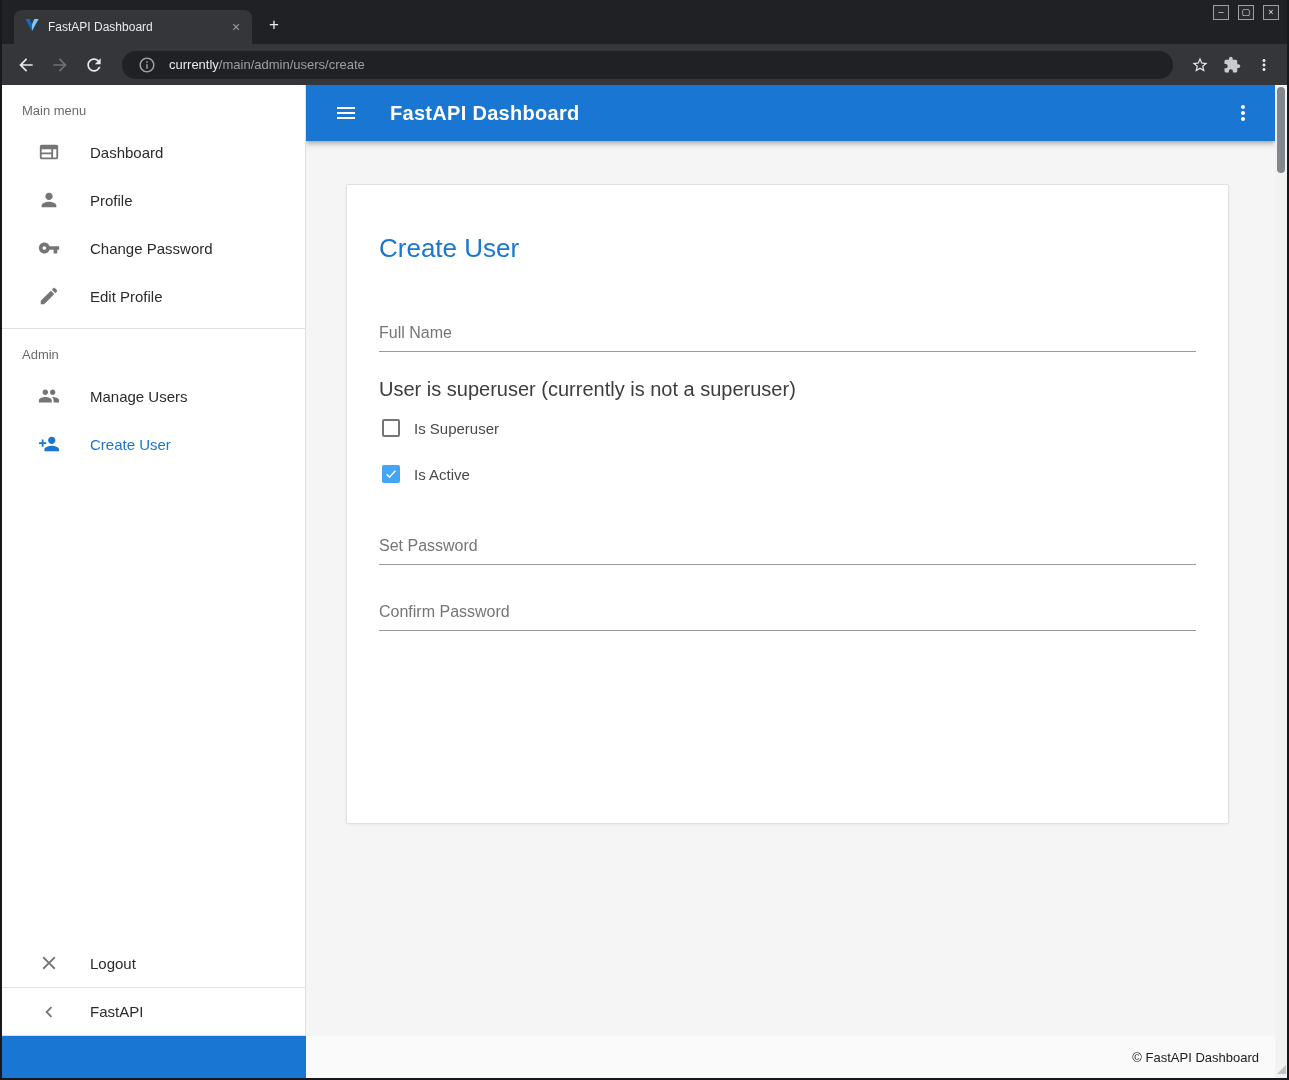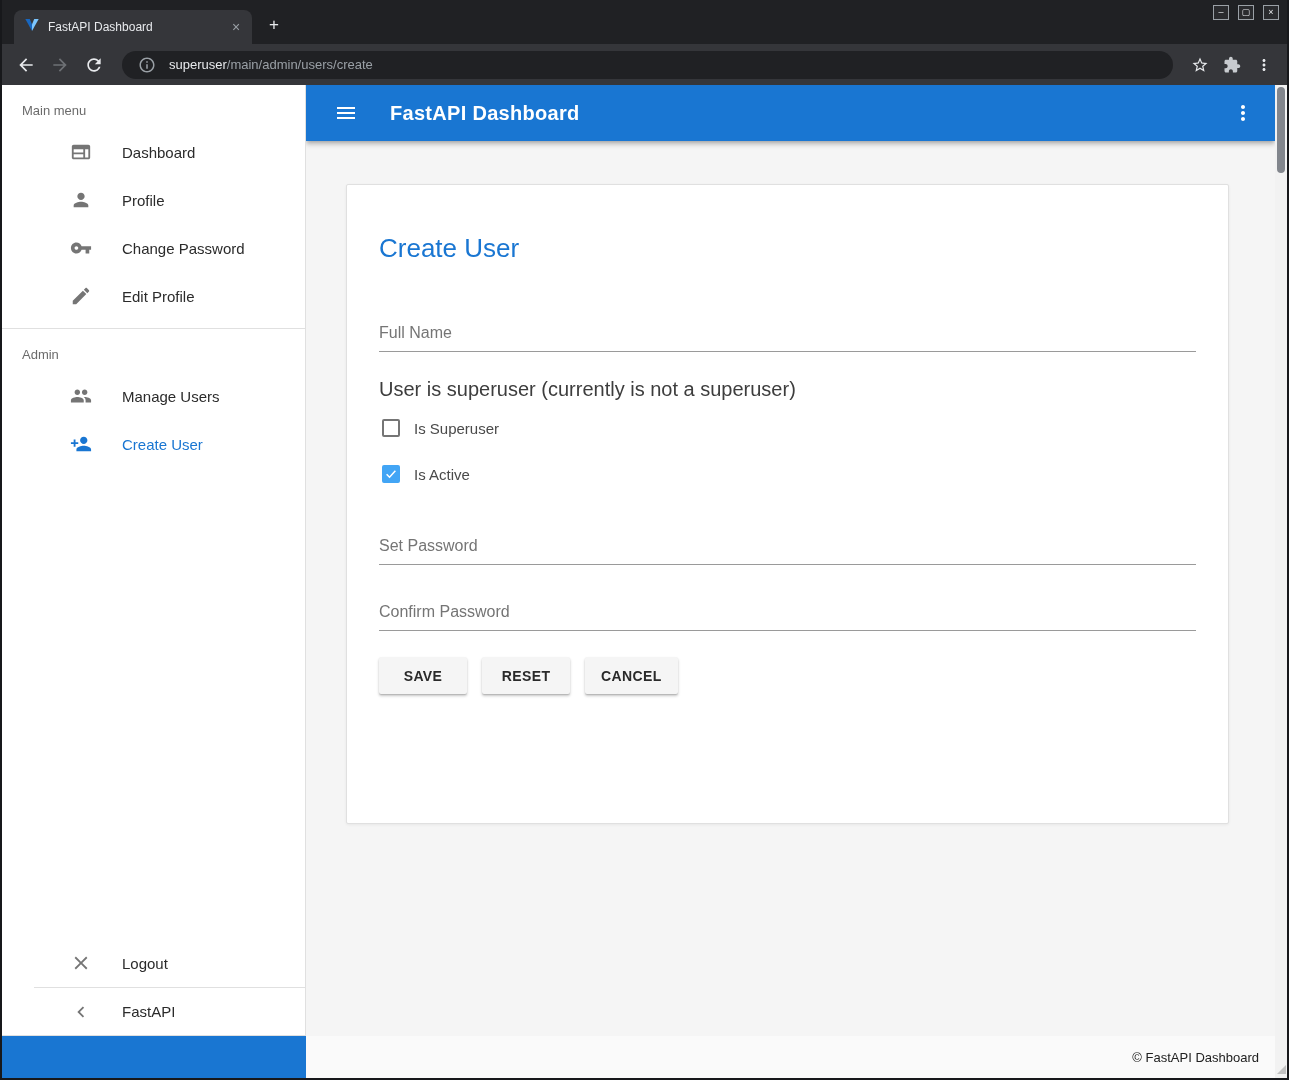--- a/index.html
+++ b/index.html
@@ -38,21 +38,21 @@
   
   .footer { position:absolute; left:0; right:0; bottom:0; height:42px; background:#1976d2; }
   .footer-inner { position:absolute; left:304px; right:12px; top:0; bottom:0; background:#fafafa;
                   display:flex; align-items:center; justify-content:flex-end; padding-right:16px; }
   .copyright { font-size:13px; color:#212121; }
 
   
   .sidebar { position:absolute; left:0; top:0; width:304px; bottom:42px; background:#ffffff;
              border-right:1px solid #e0e0e0; border-bottom:1px solid #e0e0e0; display:flex; flex-direction:column;justify-content:space-between; }
   .menu-label { font-size:13px; color:#6b6b6b; padding:18px 0 10px 20px; }
-  .nav-item { height:48px; display:flex; align-items:center; padding-left:36px; cursor:pointer;margin-left:32px; }
+  .nav-item { height:48px; display:flex; align-items:center; padding-left:36px; cursor:pointer; }
   .nav-item .nicon { width:22px; height:22px; color:#757575; display:flex; align-items:center; justify-content:center; }
   .nav-item .nicon svg { width:22px; height:22px; }
   .nav-item .nlabel { margin-left:30px; font-size:15px; color:#2b2b2b; }
   .nav-item.active .nicon { color:#1976d2; }
   .nav-item.active .nlabel { color:#1976d2; }
   .sb-divider { border:0; border-top:1px solid #e0e0e0; margin:8px 0 0; }
   .sb-spacer { flex:1; }
   .collapse-row { border-top:1px solid #e0e0e0; }
 
   
@@ -136,21 +136,21 @@
       <svg viewBox="0 0 24 24" fill="#e8eaed">
           <path d="M17.65 6.35C16.2 4.9 14.21 4 12 4c-4.42 0-7.99 3.58-7.99 8s3.57 8 7.99 8c3.73 0 6.84-2.55 7.73-6h-2.08c-.82 2.33-3.04 4-5.65 4-3.31 0-6-2.69-6-6s2.69-6 6-6c1.66 0 3.14.69 4.22 1.78L13 11h7V4l-2.35 2.35z"></path>
         </svg>
     </div>
     <div class="urlbar">
       <span class="chromeicon">
         <svg viewBox="0 0 24 24" fill="#9aa0a6">
             <path d="M11 7h2v2h-2zm0 4h2v6h-2zm1-9C6.48 2 2 6.48 2 12s4.48 10 10 10 10-4.48 10-10S17.52 2 12 2zm0 18c-4.41 0-8-3.59-8-8s3.59-8 8-8 8 3.59 8 8-3.59 8-8 8z"></path>
           </svg>
       </span>
-      <span class="urltext"><span class="url-host">superuser</span><span class="url-path">/main/admin/users/create</span></span>
+      <span class="urltext"><span class="url-host">currently</span><span class="url-path">/main/admin/users/create</span></span>
     </div>
     <div class="chromeicon">
       <svg viewBox="0 0 24 24" fill="#e8eaed">
           <path d="M22 9.24l-7.19-.62L12 2 9.19 8.63 2 9.24l5.46 4.73L5.82 21 12 17.27 18.18 21l-1.63-7.03L22 9.24zM12 15.4l-3.76 2.27 1-4.28-3.32-2.88 4.38-.38L12 6.1l1.71 4.04 4.38.38-3.32 2.88 1 4.28L12 15.4z"></path>
         </svg>
     </div>
     <div class="chromeicon">
       <svg viewBox="0 0 24 24" fill="#c8cbcf">
           <path d="M20.5 11H19V7c0-1.1-.9-2-2-2h-4V3.5C13 2.12 11.88 1 10.5 1S8 2.12 8 3.5V5H4c-1.1 0-2 .9-2 2v3.8h1.5c1.49 0 2.7 1.21 2.7 2.7s-1.21 2.7-2.7 2.7H2V20c0 1.1.9 2 2 2h3.8v-1.5c0-1.49 1.21-2.7 2.7-2.7 1.49 0 2.7 1.21 2.7 2.7V22H17c1.1 0 2-.9 2-2v-4h1.5c1.38 0 2.5-1.12 2.5-2.5S21.88 11 20.5 11z"></path>
         </svg>
@@ -292,25 +292,20 @@
           </div>
 
           <div class="field pw-gap">
             <input class="mat-input" type="text" placeholder="Set Password" style="">
           </div>
 
           <div class="field">
             <input class="mat-input" type="text" placeholder="Confirm Password" style="">
           </div>
 
-          <div class="btnrow">
-            <button class="raised-btn">SAVE</button>
-            <button class="raised-btn">RESET</button>
-            <button class="raised-btn">CANCEL</button>
-          </div>
         </div>
       </div>
     </div>
 
     <div class="scrollbar">
       <div class="scroll-thumb"></div>
       <div class="scroll-corner"></div>
     </div>
 
   </div>

